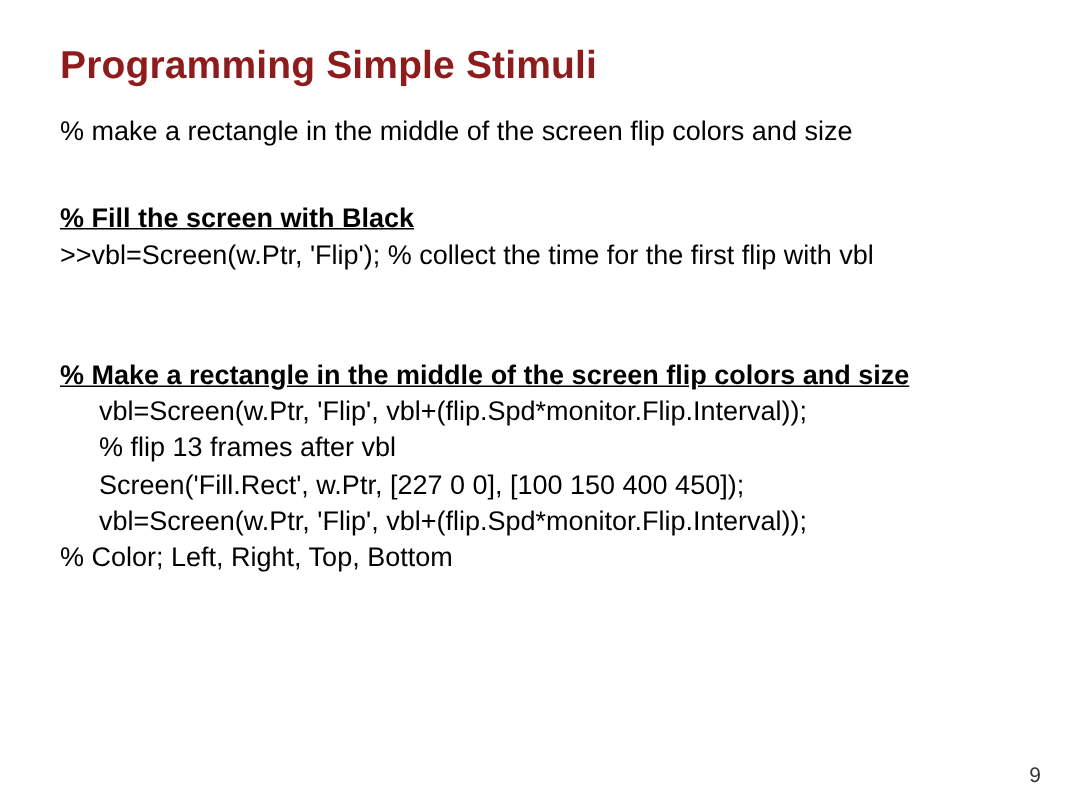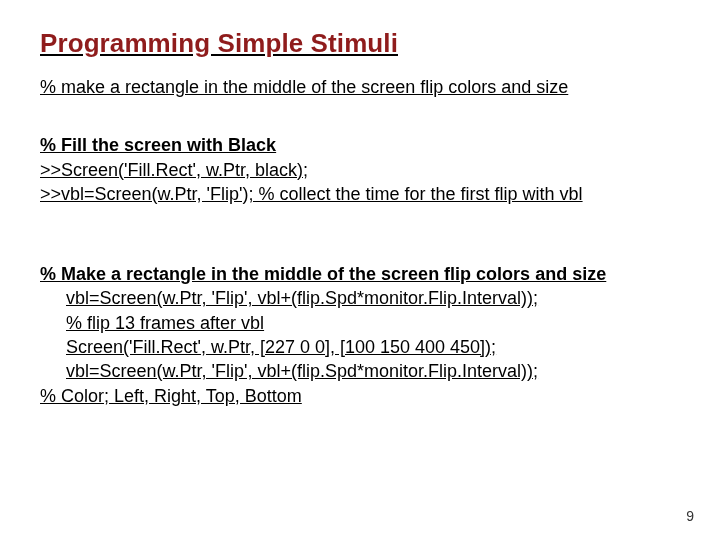--- a/index.html
+++ b/index.html
@@ -11,21 +11,20 @@
     font-family: Arial, Helvetica, sans-serif;
     color: #000000;
     overflow: hidden;
   }
   .slide {
     box-sizing: border-box;
     width: 720px;
     height: 540px;
     padding: 28px 40px 0 40px;
     position: relative;
-    text-decoration: underline;
   }
   .title {
     color: #8f1c1c;
     font-weight: 700;
     font-size: 26px;
     margin: 0 0 16px 0;
     letter-spacing: 0.1px;
   }
   .body {
     font-size: 18px;
@@ -54,21 +53,20 @@
 </style>
 </head>
 <body>
 
 <div class="slide">
   <h1 class="title">Programming Simple Stimuli</h1>
 
   <div class="body">
     <div>% make a rectangle in the middle of the screen flip colors and size</div>
     <div class="b u">% Fill the screen with Black</div>
-    <div>&gt;&gt;Screen('Fill.Rect', w.Ptr, black);</div>
     <div>&gt;&gt;vbl=Screen(w.Ptr, 'Flip'); % collect the time for the first flip with vbl</div>
 
     <div class="sp"></div>
 
     <div class="b u">% Make a rectangle in the middle of the screen flip colors and size</div>
     <div class="indent">vbl=Screen(w.Ptr, 'Flip', vbl+(flip.Spd*monitor.Flip.Interval));</div>
     <div class="indent">% flip 13 frames after vbl</div>
     <div class="indent">Screen('Fill.Rect', w.Ptr, [227 0 0], [100 150 400 450]);</div>
     <div class="indent">vbl=Screen(w.Ptr, 'Flip', vbl+(flip.Spd*monitor.Flip.Interval));</div>
     <div>% Color; Left, Right, Top, Bottom</div>

